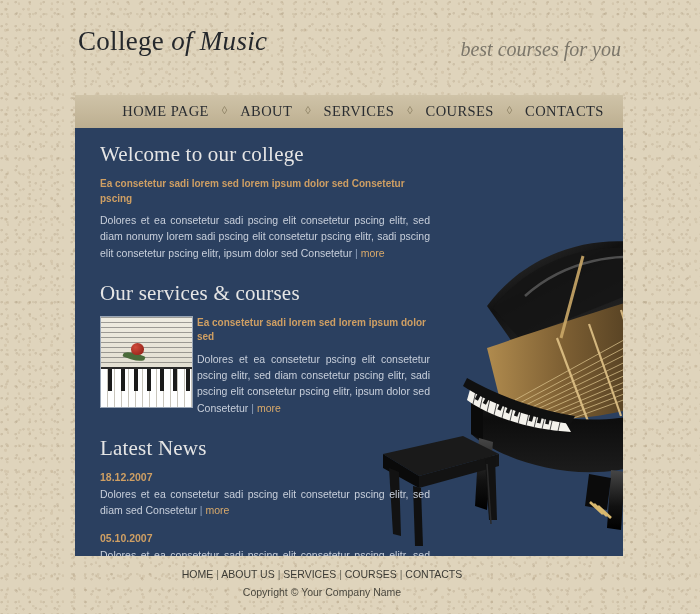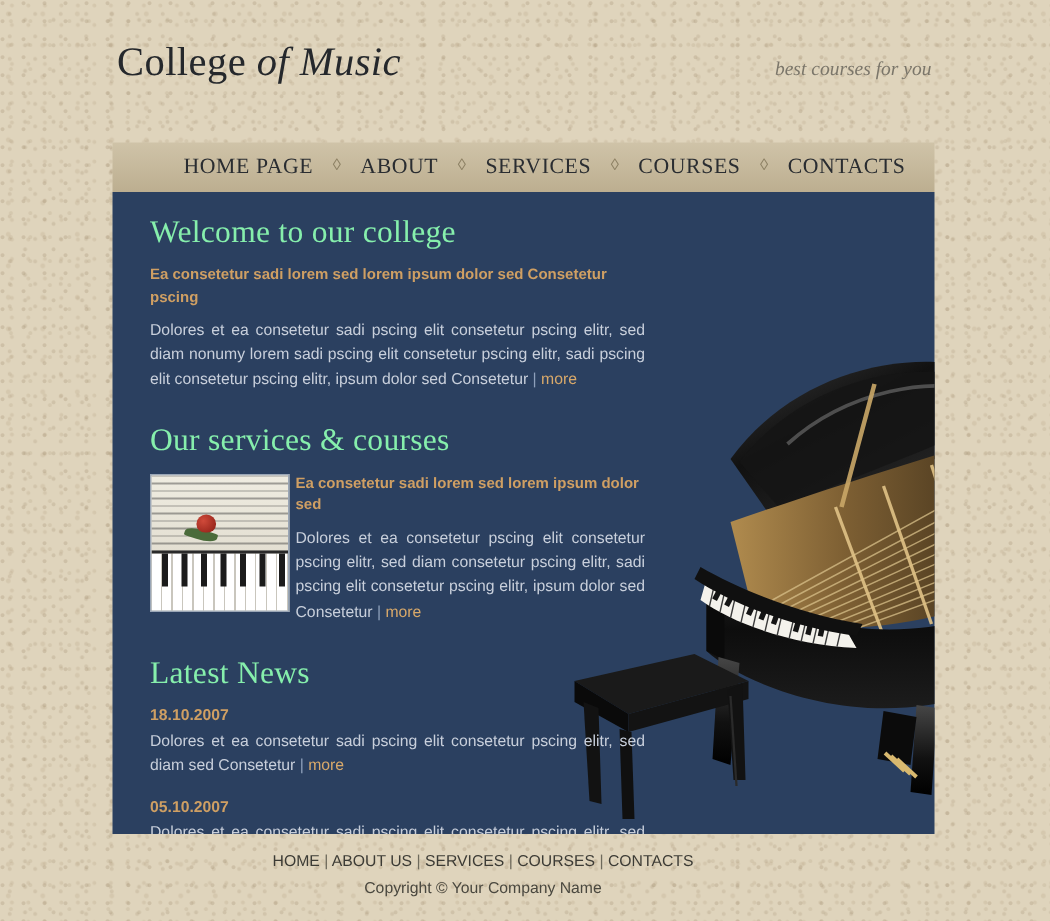--- a/index.html
+++ b/index.html
@@ -44,21 +44,21 @@
     color: #25282c;
     letter-spacing: 0.3px;
     white-space: nowrap;
   }
   .logo .it { font-style: italic; }
   .tagline {
     position: absolute;
     right: 2px; top: 12px;
     font-family: "Liberation Serif", serif;
     font-style: italic;
-    font-size: 13px;
+    font-size: 20px;
     color: #7b766a;
     white-space: nowrap;
   }
 
   
   .navbar {
     position: absolute;
     left: 75px; top: 95px;
     width: 548px; height: 33px;
     background: linear-gradient(to bottom, #cfc3a8 0%, #c6b99c 50%, #bcae90 100%);
@@ -97,21 +97,21 @@
   }
   .panel-inner {
     position: absolute;
     left: 25px; top: 14px;
     width: 330px;
   }
   h2.section {
     font-family: "Liberation Serif", serif;
     font-weight: normal;
     font-size: 21px;
-    color: #86efac;
+    color: #e5e5e5;
     margin: 0 0 10px 0;
     letter-spacing: 0.2px;
   }
   .lead {
     font-size: 10px;
     font-weight: bold;
     color: #cf9f63;
     margin: 0 2px 6px 0;
     line-height: 1.45;
   }
@@ -364,21 +364,21 @@
             <p class="lead">Ea consetetur sadi lorem sed lorem ipsum dolor sed</p>
             <p class="body"><span>Dolores et ea consetetur pscing elit consetetur pscing elitr, sed diam consetetur pscing elitr, sadi pscing elit consetetur pscing elitr, ipsum dolor sed Consetetur</span> <span class="sep-pipe">|</span> <a class="more">more</a></p>
           </div>
         </div>
       </div>
 
       <div class="block">
         <h2 class="section">Latest News</h2>
 
         <div class="news-item">
-          <p class="news-date">18.10.2007</p>
+          <p class="news-date">18.12.2007</p>
           <p class="body"><span>Dolores et ea consetetur sadi pscing elit consetetur pscing elitr, sed diam sed Consetetur</span> <span class="sep-pipe">|</span> <a class="more">more</a></p>
         </div>
 
         <div class="news-item">
           <p class="news-date">05.10.2007</p>
           <p class="body"><span>Dolores et ea consetetur sadi pscing elit consetetur pscing elitr, sed diam sed Consetetur</span>  </p>
         </div>
       </div>
 
     </div>

